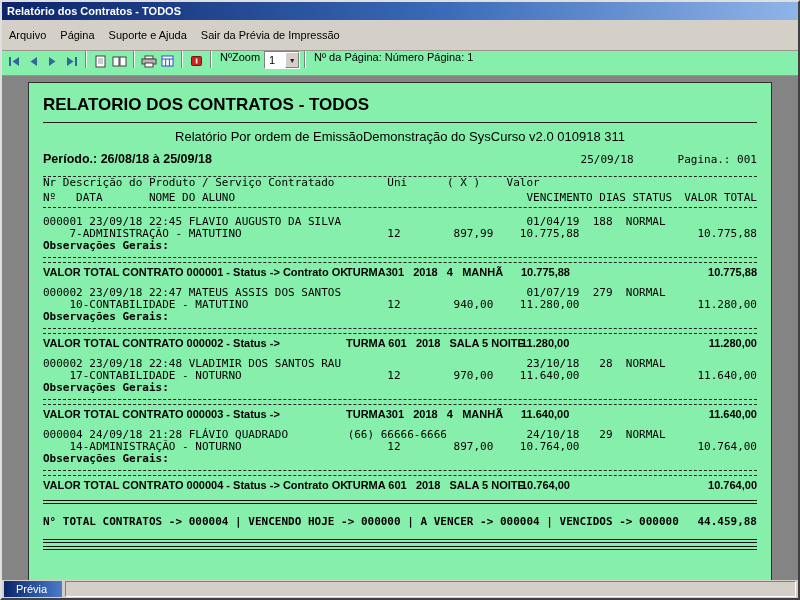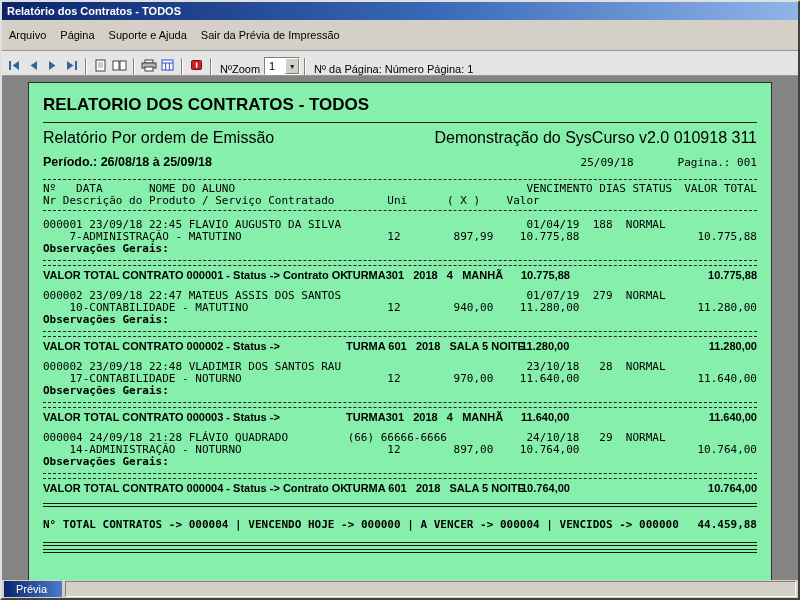--- a/index.html
+++ b/index.html
@@ -3,32 +3,32 @@
 <meta charset="utf-8">
 <style>
   *{margin:0;padding:0;box-sizing:border-box}
   html,body{width:800px;height:600px;overflow:hidden}
   body{font-family:"Liberation Sans",sans-serif;background:#d4d0c8;font-size:11px}
   .window{width:800px;height:600px;display:flex;flex-direction:column;border:2px solid;border-color:#dfdfdf #404040 #404040 #dfdfdf;background:#d4d0c8}
   .titlebar{height:18px;flex:none;background:linear-gradient(90deg,#0b246a 0%,#3a6ab8 55%,#8fb4e8 100%);display:flex;align-items:center;padding:0 5px}
   .titlebar span{color:#fff;font-weight:bold;font-size:11px;white-space:nowrap}
   .menubar{height:31px;flex:none;display:flex;align-items:center;background:#d4d0c8;border-bottom:1px solid #9a968e}
   .mi{padding:1px 7px;cursor:default}
-  .toolbar{height:25px;flex:none;display:flex;align-items:flex-end;padding:0 3px;background:#e5e5e5;border-bottom:1px solid #9a968e}
+  .toolbar{height:25px;flex:none;display:flex;align-items:flex-start;padding:0 3px;background:#86efac;border-bottom:1px solid #9a968e}
   .tbtn{width:19px;height:20px;background:transparent;border:1px solid transparent;display:flex;align-items:center;justify-content:center;flex:none}
   .sep{width:0;height:17px;border-left:1px solid #808080;border-right:1px solid #fff;margin:0 4px;flex:none}
   .tlabel{margin:0 4px;white-space:nowrap}
   .combo{width:36px;height:18px;background:#fff;border:1px solid;border-color:#808080 #fff #fff #808080;display:flex;align-items:stretch;flex:none}
   .combo-val{flex:1;padding:2px 0 0 4px}
   .combo-btn{width:14px;background:#d4d0c8;border:1px solid;border-color:#fff #808080 #808080 #fff;font-size:7px;display:flex;align-items:center;justify-content:center;color:#222}
   .viewport{flex:1;background:#848484;overflow:hidden}
   .page{width:744px;min-height:505px;margin:6px auto 0;background:#86efac;border:1px solid #2f2f2f;padding:12px 14px 8px;color:#000}
   .r-title{font-size:17px;font-weight:bold}
   .rule{border-bottom:1px solid #222;margin-top:7px}
-  .sub{display:flex;justify-content:space-between;margin-top:6px;font-size:16px}
+  .sub{display:flex;justify-content:center;margin-top:6px;font-size:13px}
   .period{display:flex;justify-content:space-between;align-items:baseline;margin-top:8px}
   .period-left{font-size:12.5px;font-weight:bold}
   .period-right{font-family:"DejaVu Sans Mono",monospace;font-size:11px;display:flex;gap:44px}
   .dash{border-top:1px dashed #222}
   .dash-top{margin-top:10px}
   .dash-mid{margin:3px 0 8px}
   .ml{position:relative;height:12px;line-height:12px;font-family:"DejaVu Sans Mono",monospace;font-size:11px;white-space:pre}
   .hdr{margin-top:3px}
   .ml span{position:absolute;top:0}
   .bold{font-weight:bold}
@@ -149,36 +149,36 @@
 
       <div class="period">
         <span class="period-left">Período.: 26/08/18 à 25/09/18</span>
         <span class="period-right">
           <span>25/09/18</span>
           <span>Pagina.: 001</span>
         </span>
       </div>
 
       <div class="dash dash-top"></div>
+      <div class="ml">
+        <span class="c0">Nr</span>
+        <span class="c3">Descrição do Produto / Serviço Contratado</span>
+        <span class="c52">Uni</span>
+        <span class="c61">( X )</span>
+        <span class="c70">Valor</span>
+      </div>
       <div class="ml hdr">
         <span class="c0">Nº</span>
         <span class="c5">DATA</span>
         <span class="c16">NOME DO ALUNO</span>
         <span class="c73">VENCIMENTO</span>
         <span class="c84">DIAS</span>
         <span class="c89">STATUS</span>
         <span class="rr">VALOR TOTAL</span>
       </div>
-      <div class="ml">
-        <span class="c0">Nr</span>
-        <span class="c3">Descrição do Produto / Serviço Contratado</span>
-        <span class="c52">Uni</span>
-        <span class="c61">( X )</span>
-        <span class="c70">Valor</span>
-      </div>
       <div class="dash dash-mid"></div>
 
       <div class="contract">
         <div class="ml">
           <span class="c0">000001</span>
           <span class="c7">23/09/18 22:45</span>
           <span class="c22">FLAVIO AUGUSTO DA SILVA</span>
           <span class="c46"></span>
           <span class="c73">01/04/19</span>
           <span class="dias">188</span>

